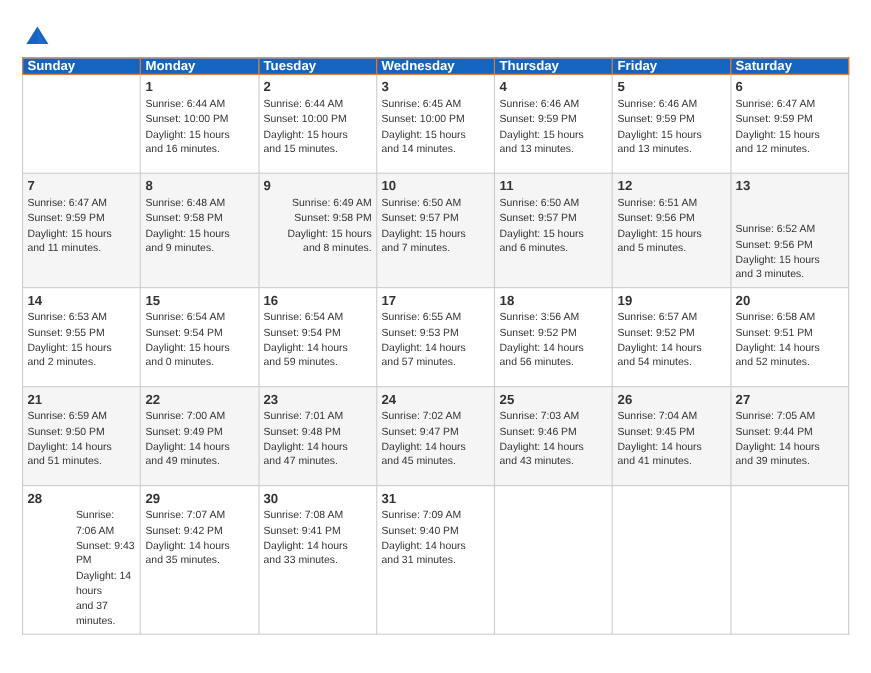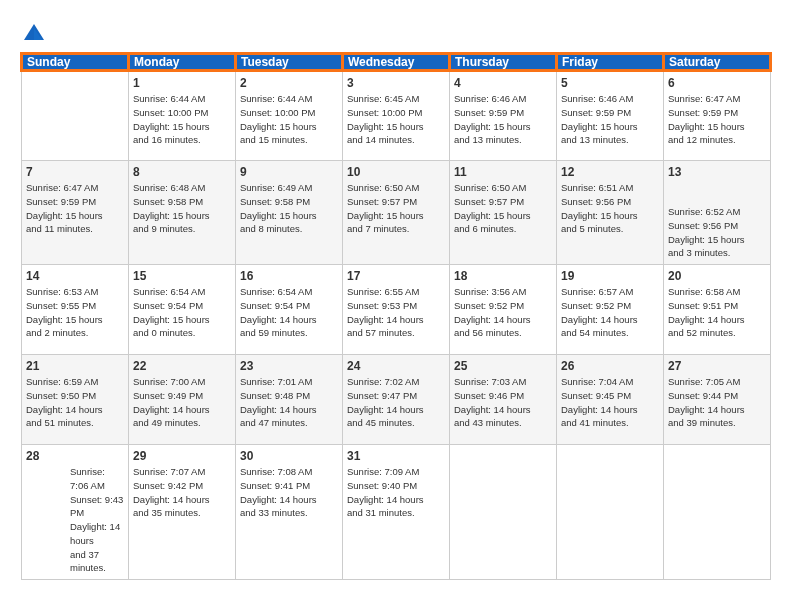--- a/index.html
+++ b/index.html
@@ -56,21 +56,21 @@
       border-collapse: collapse;
       table-layout: fixed;
     }
     thead tr th {
       background-color: #1565c0;
       color: #fff;
       font-size: 12px;
       font-weight: bold;
       padding: 0 4px;
       text-align: left;
-      border: 3px solid #f97316;
+      border: 1px solid #f97316;
     }
     tbody tr td {
       border: 1px solid #ccc;
       vertical-align: top;
       padding: 4px;
       font-size: 10px;
       color: #333;
       height: 90px;
       background: #fff;
     }
@@ -178,21 +178,21 @@
         </td>
         <td>
           <div class="day-number">8</div>
           <div class="day-info" style="white-space: pre-line;">Sunrise: 6:48 AM
 Sunset: 9:58 PM
 Daylight: 15 hours
 and 9 minutes.</div>
         </td>
         <td>
           <div class="day-number">9</div>
-          <div class="day-info" style="white-space: pre-line;">Sunrise: 6:49 AM
+          <div class="day-info" style="white-space: pre-line; text-align: right;">Sunrise: 6:49 AM
 Sunset: 9:58 PM
 Daylight: 15 hours
 and 8 minutes.</div>
         </td>
         <td>
           <div class="day-number">10</div>
           <div class="day-info" style="white-space: pre-line;">Sunrise: 6:50 AM
 Sunset: 9:57 PM
 Daylight: 15 hours
 and 7 minutes.</div>

